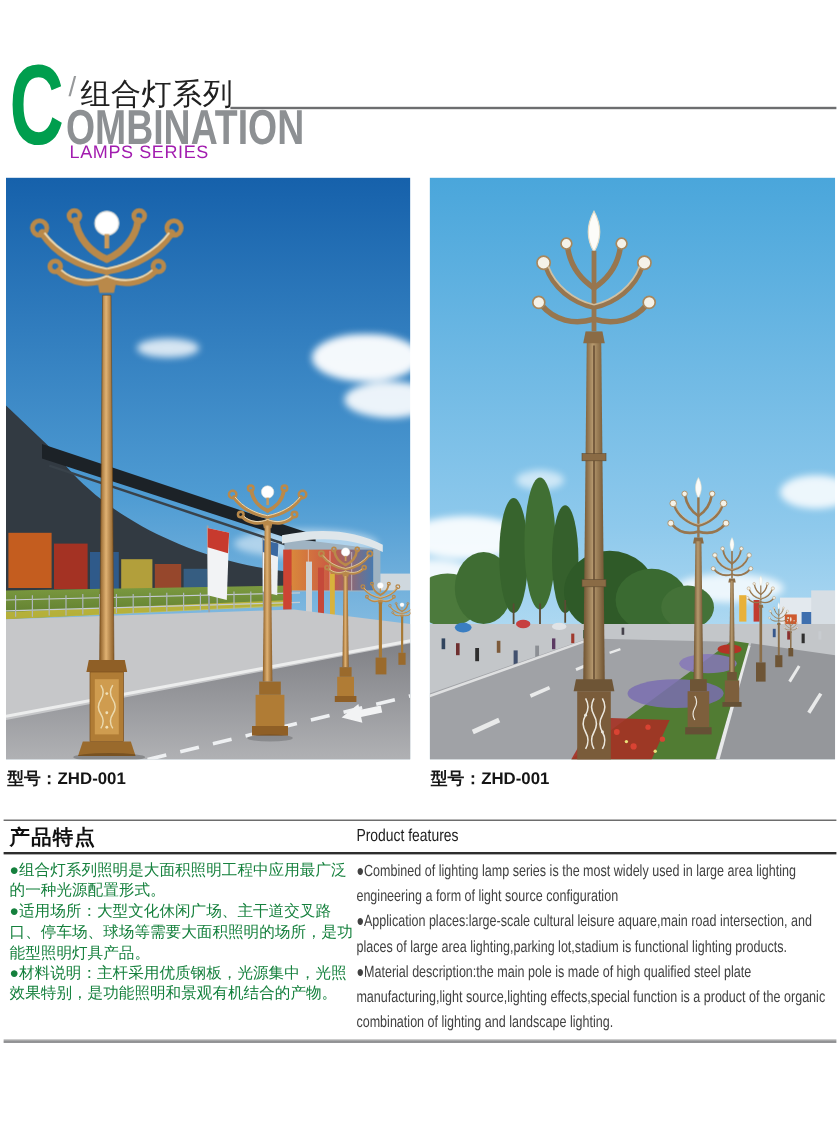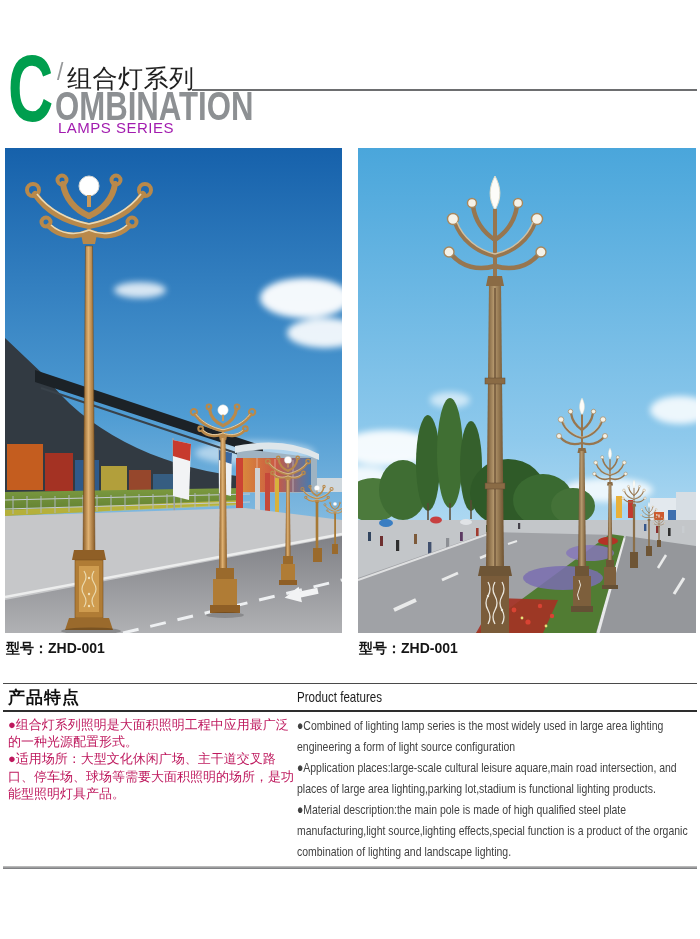--- a/index.html
+++ b/index.html
@@ -25,21 +25,21 @@
   .model-1{left:6px;}
   .model-2{left:359px;}
   
   .feat-rule-top{position:absolute;left:3px;right:3px;top:683px;height:1px;background:#4a4a4a;}
   .feat-head-cn{position:absolute;left:8px;top:686px;font-size:17px;font-weight:700;color:#101010;
                 letter-spacing:1px;}
   .feat-head-en{position:absolute;left:297px;top:689px;font-size:14.5px;color:#1c1c1c;
                 transform:scaleX(.8);transform-origin:0 0;white-space:nowrap;}
   .feat-rule-bottom{position:absolute;left:3px;right:3px;top:710px;height:2px;background:#2e2e2e;}
   .cn-col{position:absolute;left:8px;top:716px;width:292px;font-size:13px;line-height:17.2px;
-          color:#be185d;}
+          color:#15803d;}
   .cn-col p{margin:0;}
   .en-col{position:absolute;left:297px;top:715px;width:517px;font-size:13.5px;line-height:21px;
           color:#414141;transform:scaleX(.775);transform-origin:0 0;}
   .en-col p{margin:0;}
   .footer-rule{position:absolute;left:3px;right:3px;top:866px;height:3px;
                background:linear-gradient(#c6c6c6,#737477);}
 </style>
 </head>
 <body>
 
@@ -411,20 +411,21 @@
 
   <div>
     <div class="feat-rule-top"></div>
     <div class="feat-head-cn">产品特点</div>
     <div class="feat-head-en">Product features</div>
     <div class="feat-rule-bottom"></div>
 
     <div class="cn-col">
       <p>●组合灯系列照明是大面积照明工程中应用最广泛的一种光源配置形式。</p>
       <p>●适用场所：大型文化休闲广场、主干道交叉路口、停车场、球场等需要大面积照明的场所，是功能型照明灯具产品。</p>
+      <p>●材料说明：主杆采用优质钢板，光源集中，光照效果特别，是功能照明和景观有机结合的产物。</p>
     </div>
 
     <div class="en-col">
       <p>●Combined of lighting lamp series is the most widely used in large area lighting engineering a form of light source configuration</p>
       <p>●Application places:large-scale cultural leisure aquare,main road intersection, and places of large area lighting,parking lot,stadium is functional lighting products.</p>
       <p>●Material description:the main pole is made of high qualified steel plate manufacturing,light source,lighting effects,special function is a product of the organic combination of lighting and landscape lighting.</p>
     </div>
   </div>
 
   <div class="footer-rule"></div>

